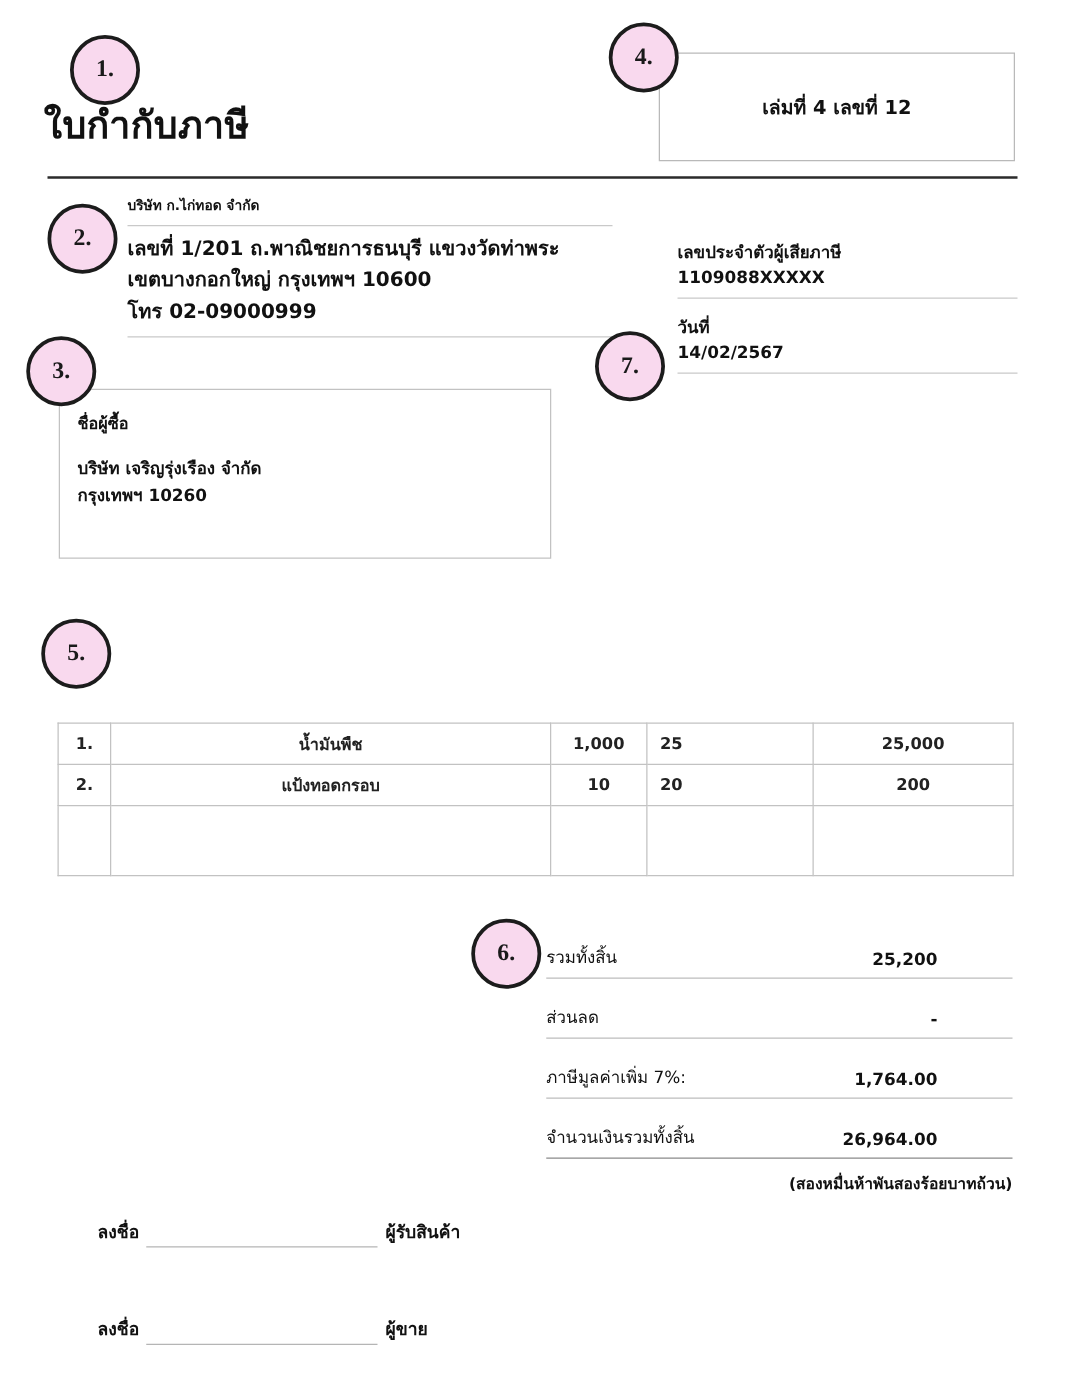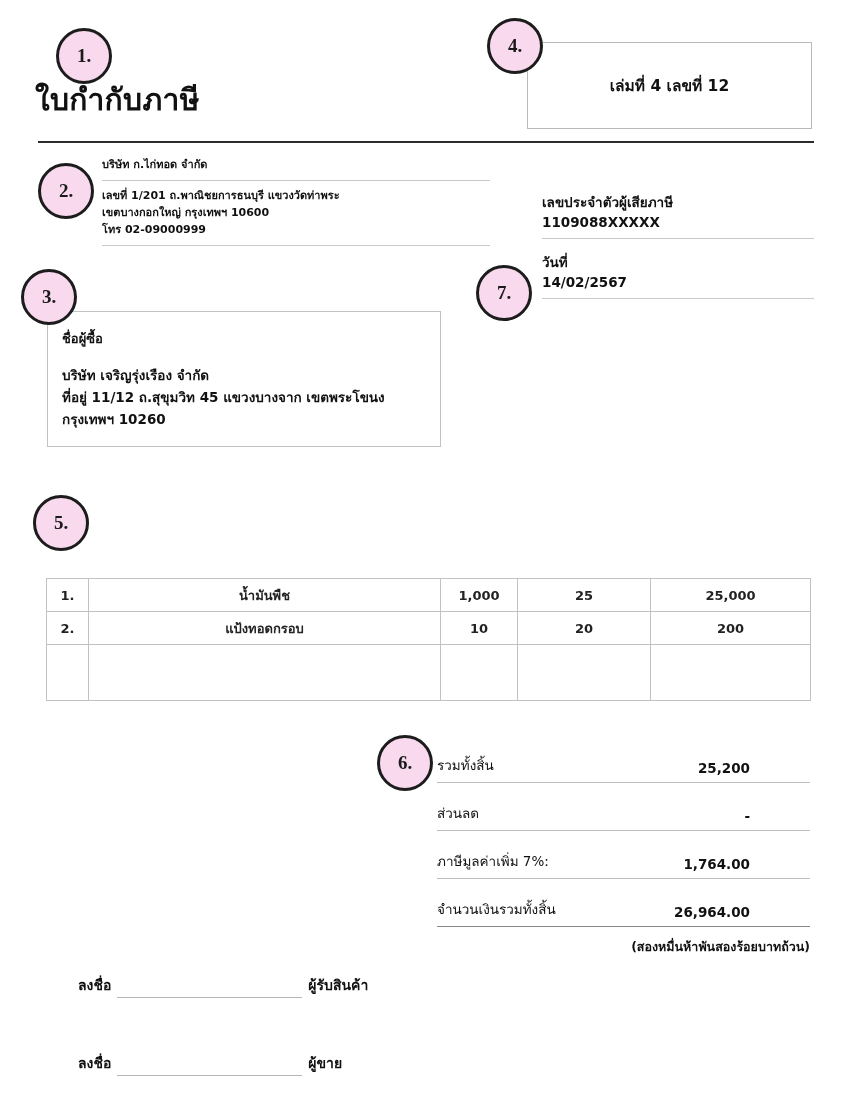--- a/index.html
+++ b/index.html
@@ -90,21 +90,21 @@
     font-weight: 700;
     color: #111;
     padding-bottom: 7px;
   }
   #seller-addr {
     border-top: 1px solid #c9c9c9;
     border-bottom: 1px solid #c9c9c9;
     padding: 6px 0 7px 0;
   }
   #seller-addr div {
-    font-size: 11px;
+    font-size: 16px;
     font-weight: 700;
     line-height: 1.56;
     color: #111;
   }
 
   
   #taxid-block {
     position: absolute;
     left: 542px;
     top: 192px;
@@ -183,21 +183,21 @@
     font-size: 13px;
     font-weight: 600;
     color: #222;
     height: 33px;
     padding: 0 10px;
     box-sizing: border-box;
   }
   #items-table td.c-no { width: 42px; text-align: center; }
   #items-table td.c-desc { width: 352px; text-align: center; }
   #items-table td.c-qty { width: 77px; text-align: center; }
-  #items-table td.c-price { width: 133px; text-align: center; }
+  #items-table td.c-price { width: 133px; text-align: left; }
   #items-table td.c-amt { width: 160px; text-align: center; }
   #items-table tr.blank td { height: 56px; }
 
   
   #totals {
     position: absolute;
     left: 437px;
     top: 748px;
     width: 373px;
   }
@@ -297,21 +297,20 @@
 
   <div id="date-block">
     <div class="field-label">วันที่</div>
     <div class="field-value">14/02/2567</div>
   </div>
 
   <div id="buyer-box">
     <div id="buyer-label">ชื่อผู้ซื้อ</div>
     <div id="buyer-lines">
       <div>บริษัท เจริญรุ่งเรือง จำกัด</div>
-      <div>ที่อยู่  11/12  ถ.สุขุมวิท  45   แขวงบางจาก   เขตพระโขนง</div>
       <div>กรุงเทพฯ 10260</div>
     </div>
   </div>
 
 
   <table id="items-table">
     <tbody>
       <tr>
         <td class="c-no">1.</td>
         <td class="c-desc">น้ำมันพืช</td>

